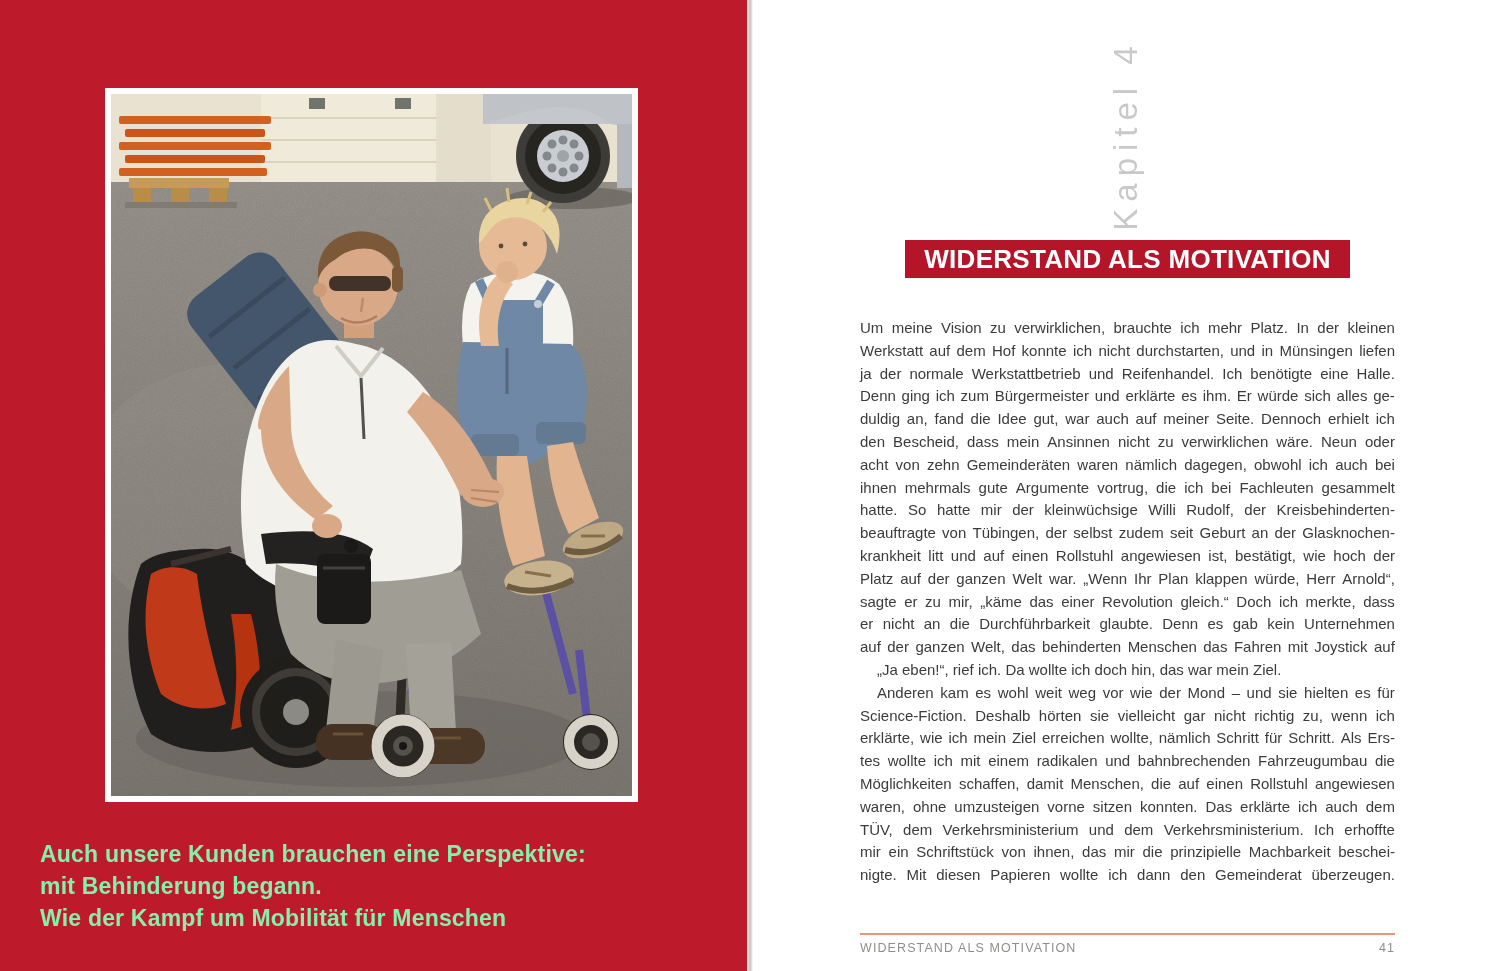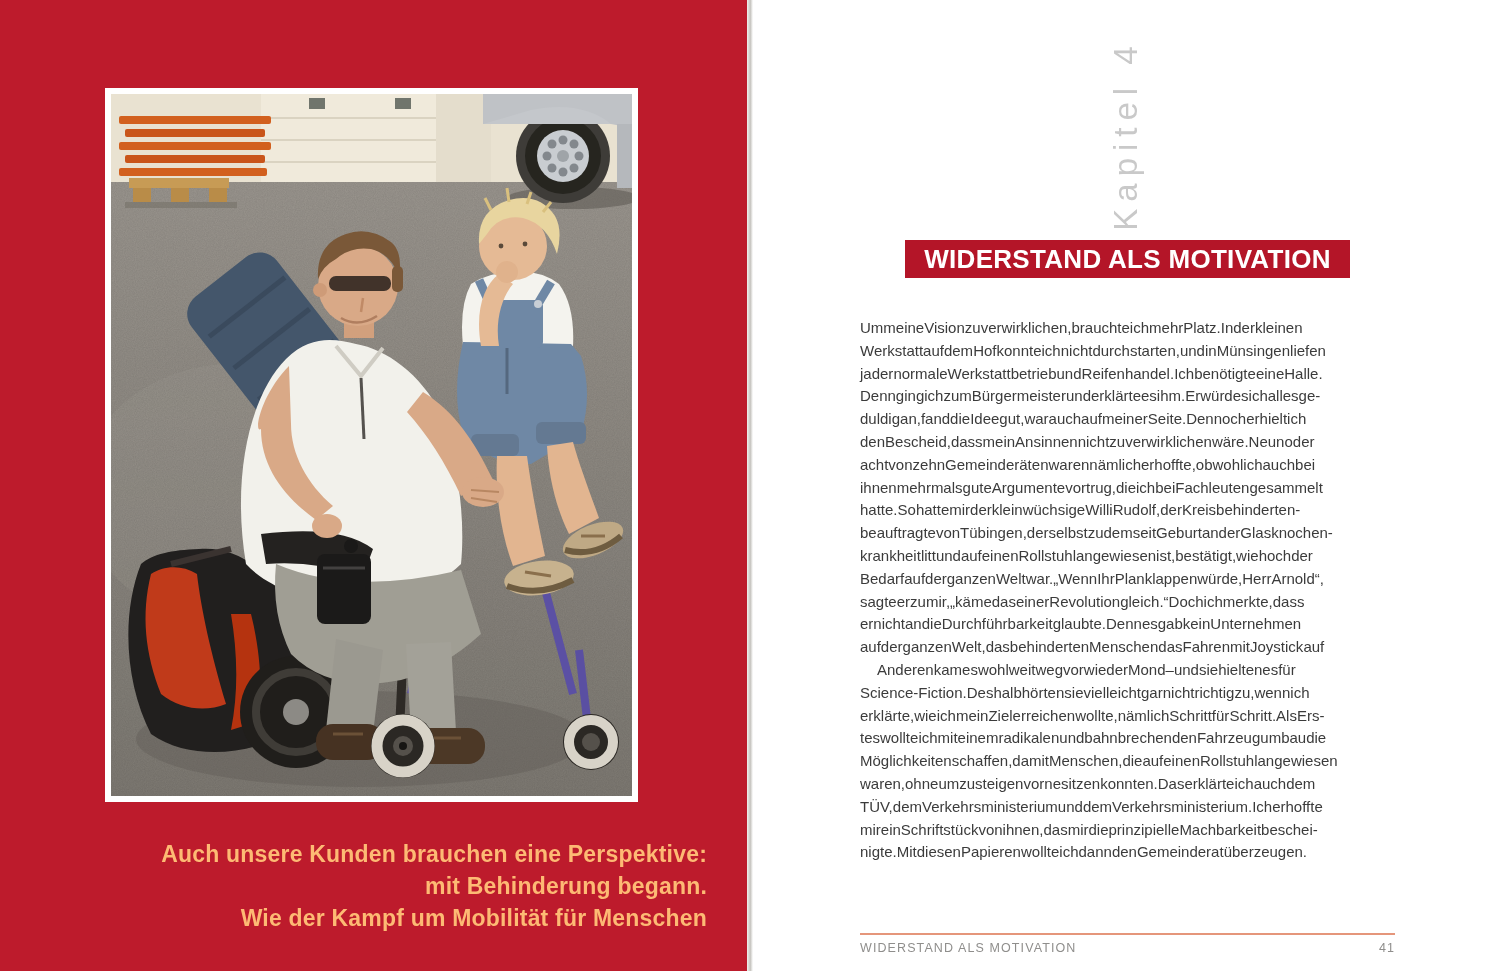--- a/index.html
+++ b/index.html
@@ -5,34 +5,34 @@
   html,body{margin:0;padding:0;background:#ffffff;}
   body{width:1500px;height:971px;overflow:hidden;font-family:"Liberation Sans",sans-serif;}
   .spread{display:flex;width:1500px;height:971px;}
 
   
   .page-left{position:relative;width:747px;height:971px;background:#BD1B2C;}
   .gutter{width:6px;height:971px;background:linear-gradient(to right,#f2f1ee 0%,#c6c4bf 55%,#ffffff 100%);}
   .photo-frame{position:absolute;left:105px;top:88px;width:533px;height:714px;margin:0;
                background:#ffffff;padding:6px;box-sizing:border-box;}
   .photo-frame svg{display:block;width:521px;height:702px;}
-  .caption{position:absolute;left:40px;top:838px;width:667px;text-align:right;
-           font-weight:bold;font-size:23px;line-height:32px;color:#fdba74;letter-spacing:0.2px;}
+  .caption{position:absolute;left:40px;top:838px;width:667px;text-align:left;
+           font-weight:bold;font-size:23px;line-height:32px;color:#86efac;letter-spacing:0.2px;}
 
   
   .page-right{position:relative;flex:1;height:971px;background:#ffffff;}
   .kapitel{position:absolute;left:264px;top:115px;width:220px;height:40px;
            transform:rotate(-90deg);text-align:center;
            font-size:33px;letter-spacing:7px;color:#C9C9C9;font-weight:normal;}
   .banner{position:absolute;left:152px;top:240px;width:445px;height:38px;background:#B41528;
           display:flex;align-items:center;justify-content:center;
           color:#ffffff;font-weight:bold;font-size:26px;letter-spacing:0.3px;white-space:nowrap;}
   .bodytext{position:absolute;left:107px;top:317px;width:535px;color:#3B3B3B;font-size:15px;}
   .bl{height:22.8px;line-height:22.8px;box-sizing:border-box;white-space:nowrap;}
-  .jl{display:flex;justify-content:flex-start;}
+  .jl{display:flex;justify-content:space-between;}
   .indent{padding-left:17px;}
   .footer-rule{position:absolute;left:107px;top:933px;width:535px;height:2px;background:#E5967B;}
   .footer-row{position:absolute;left:107px;top:939px;width:535px;display:flex;
               justify-content:space-between;color:#8F8E8C;font-size:12.5px;letter-spacing:1.1px;line-height:18px;}
 </style>
 </head>
 <body>
 
 <div class="spread">
 
@@ -311,21 +311,21 @@
           <span>Neun</span>
           <span>oder</span>
         </div>
       <div class="bl jl">
           <span>acht</span>
           <span>von</span>
           <span>zehn</span>
           <span>Gemeinderäten</span>
           <span>waren</span>
           <span>nämlich</span>
-          <span>erhoffte,</span>
+          <span>dagegen,</span>
           <span>obwohl</span>
           <span>ich</span>
           <span>auch</span>
           <span>bei</span>
         </div>
       <div class="bl jl">
           <span>ihnen</span>
           <span>mehrmals</span>
           <span>gute</span>
           <span>Argumente</span>
@@ -369,21 +369,21 @@
           <span>einen</span>
           <span>Rollstuhl</span>
           <span>angewiesen</span>
           <span>ist,</span>
           <span>bestätigt,</span>
           <span>wie</span>
           <span>hoch</span>
           <span>der</span>
         </div>
       <div class="bl jl">
-          <span>Bedarf</span>
+          <span>Platz</span>
           <span>auf</span>
           <span>der</span>
           <span>ganzen</span>
           <span>Welt</span>
           <span>war.</span>
           <span>„Wenn</span>
           <span>Ihr</span>
           <span>Plan</span>
           <span>klappen</span>
           <span>würde,</span>
@@ -425,20 +425,21 @@
           <span>Welt,</span>
           <span>das</span>
           <span>behinderten</span>
           <span>Menschen</span>
           <span>das</span>
           <span>Fahren</span>
           <span>mit</span>
           <span>Joystick</span>
           <span>auf</span>
         </div>
+      <div class="bl indent">„Ja eben!“, rief ich. Da wollte ich doch hin, das war mein Ziel.</div>
       <div class="bl jl indent">
           <span>Anderen</span>
           <span>kam</span>
           <span>es</span>
           <span>wohl</span>
           <span>weit</span>
           <span>weg</span>
           <span>vor</span>
           <span>wie</span>
           <span>der</span>

